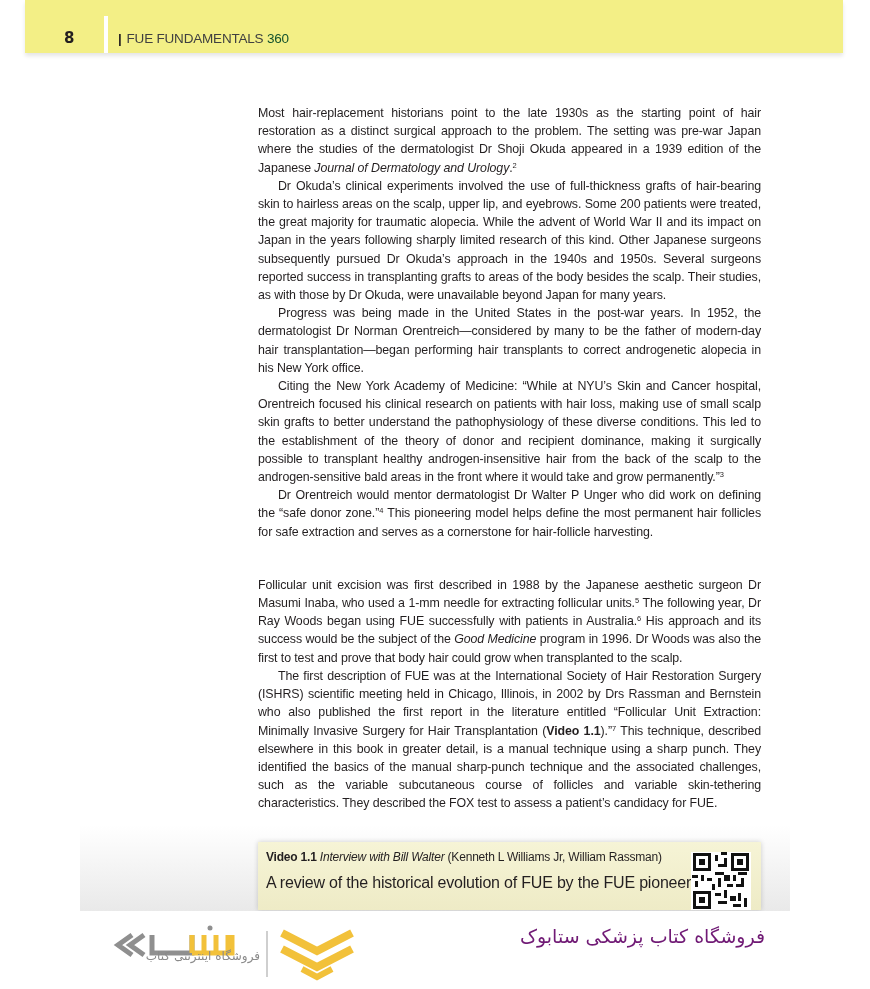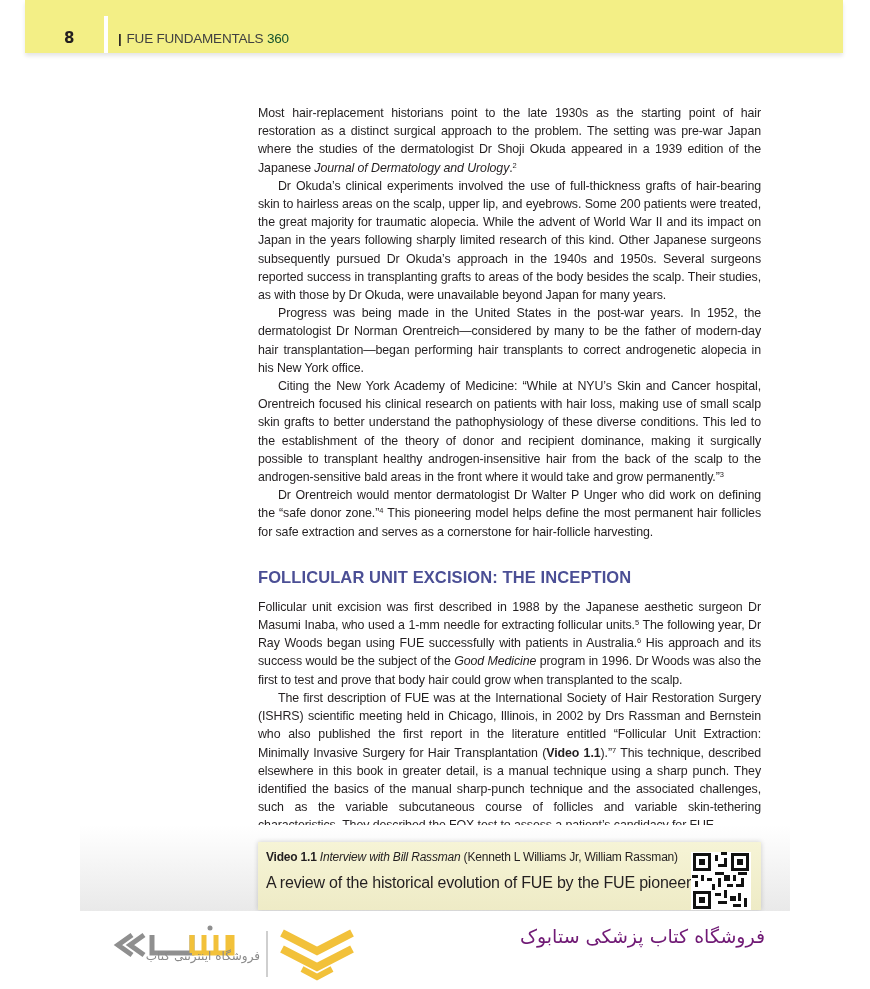--- a/index.html
+++ b/index.html
@@ -86,30 +86,29 @@
 </div>
 
 <div class="body-col">
   <p class="first"><span>Most hair-replacement historians point to the late 1930s as the starting point of hair restoration as a distinct surgical approach to the problem. The setting was pre-war Japan where the studies of the dermatologist Dr Shoji Okuda appeared in a 1939 edition of the Japanese </span><i>Journal of Dermatology and Urology</i><span>.</span><sup>2</sup></p>
   <p>Dr Okuda’s clinical experiments involved the use of full-thickness grafts of hair-bearing skin to hairless areas on the scalp, upper lip, and eyebrows. Some 200 patients were treated, the great majority for traumatic alopecia. While the advent of World War II and its impact on Japan in the years following sharply limited research of this kind.  Other Japanese surgeons subsequently pursued Dr Okuda’s approach in the 1940s and 1950s. Several surgeons reported success in transplanting grafts to areas of the body besides the scalp. Their studies, as with those by Dr Okuda, were unavailable beyond Japan for many years.</p>
   <p>Progress was being made in the United States in the post-war years. In 1952, the dermatologist Dr Norman Orentreich—considered by many to be the father of modern-day hair transplantation—began performing hair transplants to correct androgenetic alopecia in his New York office.</p>
   <p><span>Citing the New York Academy of Medicine: “While at NYU’s Skin and Cancer hospital, Orentreich focused his clinical research on patients with hair loss, making use of small scalp skin grafts to better understand the pathophysiology of these diverse conditions. This led to the establishment of the theory of donor and recipient dominance, making it surgically possible to transplant healthy androgen-insensitive hair from the back of the scalp to the androgen-sensitive bald areas in the front where it would take and grow permanently.”</span><sup>3</sup></p>
   <p><span>Dr Orentreich would mentor dermatologist Dr Walter P Unger who did work on defining the “safe donor zone.”</span><sup>4</sup><span> This pioneering model helps define the most permanent hair follicles for safe extraction and serves as a cornerstone for hair-follicle harvesting.</span></p>
 
   <div class="gap"></div>
-  <h2 class="section-heading">FOLLICULAR UNIT EXCISION: THE INCEPTION</h2>
   <div class="gap2"></div>
 
   <p class="first"><span>Follicular unit excision was first described in 1988 by the Japanese aesthetic surgeon Dr Masumi Inaba, who used a 1-mm needle for extracting follicular units.</span><sup>5</sup><span> The following year, Dr Ray Woods began using FUE successfully with patients in Australia.</span><sup>6</sup><span> His approach and its success would be the subject of the </span><i>Good Medicine</i><span> program in 1996. Dr Woods was also the first to test and prove that body hair could grow when transplanted to the scalp.</span></p>
   <p><span>The first description of FUE was at the International Society of Hair Restoration Surgery (ISHRS) scientific meeting held in Chicago, Illinois, in 2002 by Drs Rassman and Bernstein who also published the first report in the literature entitled “Follicular Unit Extraction: Minimally Invasive Surgery for Hair Transplantation (</span><b>Video 1.1</b><span>).”</span><sup>7</sup><span> This technique, described elsewhere in this book in greater detail, is a manual technique using a sharp punch. They identified the basics of the manual sharp-punch technique and the associated challenges, such as the variable subcutaneous course of follicles and variable skin-tethering characteristics. They described the FOX test to assess a patient’s candidacy for FUE.</span></p>
 </div>
 
 <div class="page-fade"></div>
 <div class="video-box">
-  <div class="video-title"><b>Video 1.1</b> <i>Interview with Bill Rassman</i> <span>(Kenneth L Williams Jr, William Rassman)</span></div>
+  <div class="video-title"><b>Video 1.1</b> <i>Interview with Bill Walter</i> <span>(Kenneth L Williams Jr, William Rassman)</span></div>
   <div class="video-desc">A review of the historical evolution of FUE by the FUE pioneers.</div>
   <div class="qr">
     <svg width="60" height="58" viewBox="0 0 20 20" shape-rendering="crispEdges">
       <rect x="0" y="0" width="20" height="20" fill="#fff"></rect>
       <g fill="#111">
         <rect x="0.5" y="0.5" width="6" height="6"></rect>
           <rect x="1.5" y="1.5" width="4" height="4" fill="#fff"></rect>
           <rect x="2.5" y="2.5" width="2" height="2"></rect>
         <rect x="13.5" y="0.5" width="6" height="6"></rect>
           <rect x="14.5" y="1.5" width="4" height="4" fill="#fff"></rect>

